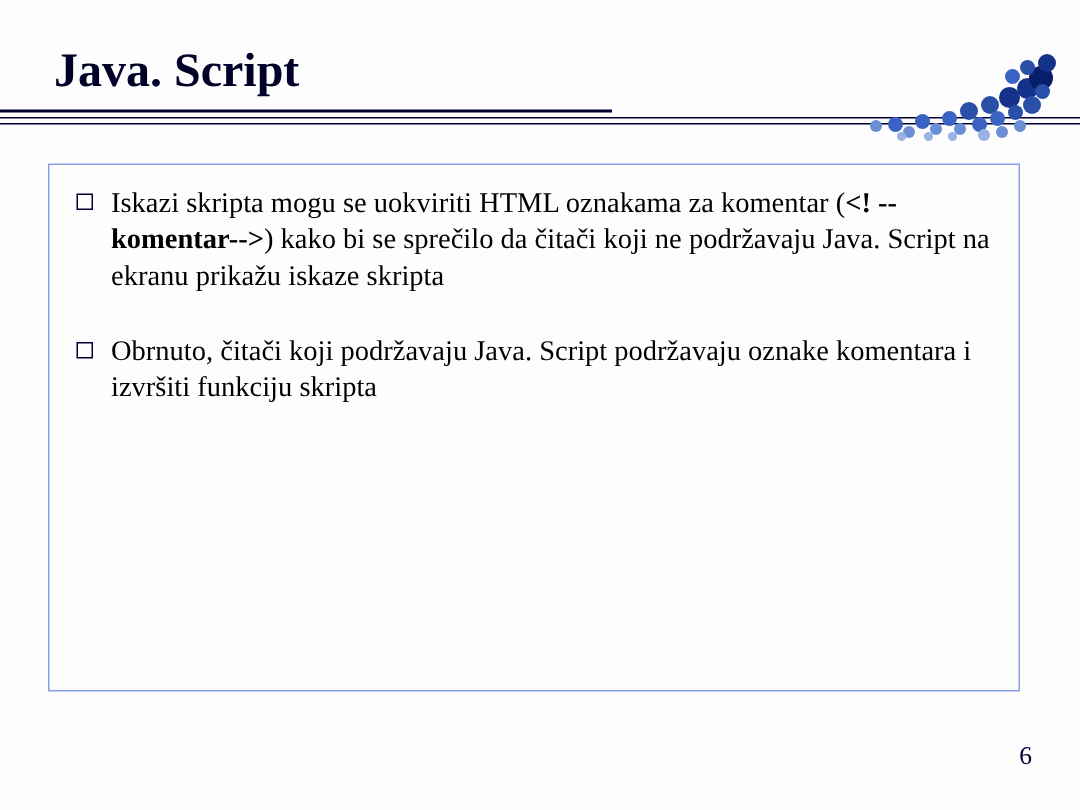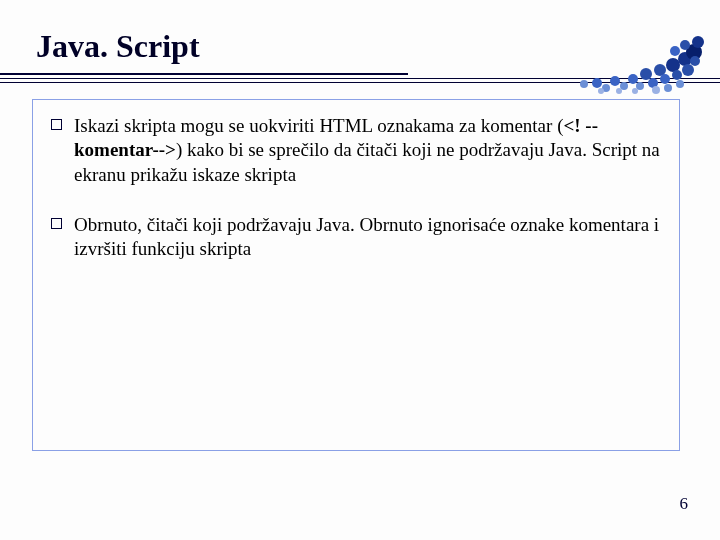--- a/index.html
+++ b/index.html
@@ -25,21 +25,21 @@
     margin-left: 4px;
   }
   .rule-group {
     margin-left: -32px;
     margin-right: -32px;
   }
   .rule1 { border-top: 2px solid #000033; width: 408px; }
   .rule2 { border-top: 1px solid #000033; width: 720px; margin-top: 3px; }
   .rule3 { border-top: 1px solid #000033; width: 720px; margin-top: 3px; }
   .content-box {
-    margin-top: 16px;
+    margin-top: 26px;
     border: 1px solid #8aa0e6;
     padding: 14px 18px 18px 18px;
     height: 352px;
   }
   .bullet-item {
     display: flex;
     align-items: flex-start;
     margin-bottom: 26px;
   }
   .bullet-mark {
@@ -123,20 +123,20 @@
     <div class="bullet-item">
       <div class="bullet-mark"></div>
       <div class="bullet-text">
         <span>Iskazi skripta mogu se uokviriti HTML oznakama za komentar  (</span><span class="bold">&lt;! --komentar--&gt;</span><span>) kako bi se sprečilo da čitači koji ne podržavaju Java. Script na ekranu prikažu iskaze skripta</span>
       </div>
     </div>
 
 
     <div class="bullet-item">
       <div class="bullet-mark"></div>
-      <div class="bullet-text">Obrnuto, čitači koji podržavaju Java. Obrnuto ignorisaće oznake komentara i izvršiti funkciju skripta</div>
+      <div class="bullet-text">Obrnuto, čitači koji podržavaju Java. Script podržavaju oznake komentara i izvršiti funkciju skripta</div>
     </div>
 
   </div>
 
   <div class="page-num">6</div>
 
 </div>
 
 </body></html>

